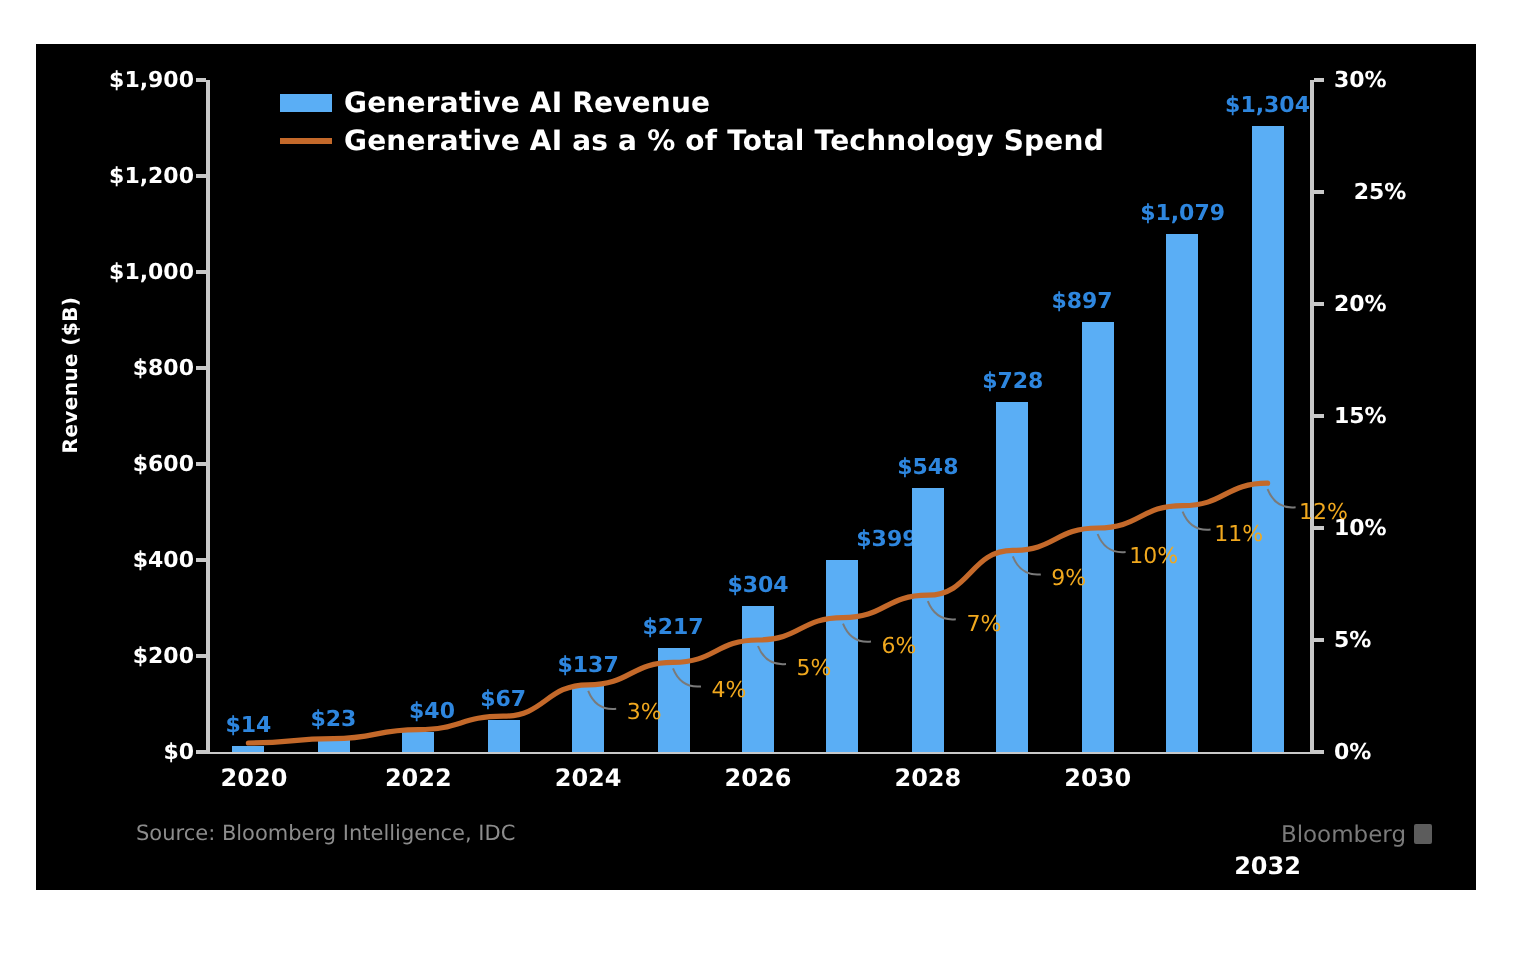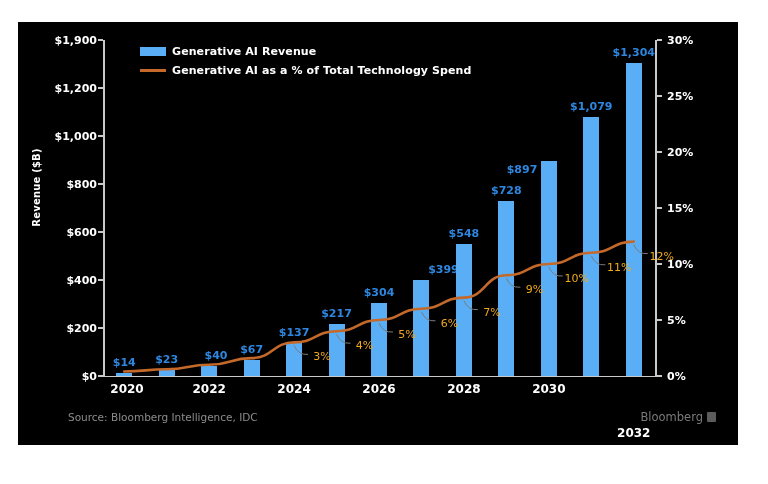--- a/index.html
+++ b/index.html
@@ -106,21 +106,21 @@
   }
   .swatch-bar {
     width: 26px; height: 9px; background: #5AAEF5;
     margin-right: 6px; flex: none;
   }
   .swatch-line {
     width: 26px; height: 3px; background: #C4692A;
     margin-right: 6px; flex: none;
   }
   .legtext {
-    color: #ffffff; font-size: 11px; font-weight: bold;
+    color: #ffffff; font-size: 14px; font-weight: bold;
     letter-spacing: .1px; white-space: nowrap;
   }
 
   
   .source {
     position: absolute; left: 50px; top: 389px;
     color: #8c8c8c; font-size: 10.5px;
     font-family: "DejaVu Sans", sans-serif;
     white-space: nowrap;
   }
@@ -181,21 +181,21 @@
         <div class="ytick-r" style="top: 354px; left: 649px;">0%</div>
         <div class="tickmark-r" style="top: 354px; left: 639px;"></div>
         <div class="ytick-r" style="top: 298px; left: 649px;">5%</div>
         <div class="tickmark-r" style="top: 298px; left: 639px;"></div>
         <div class="ytick-r" style="top: 242px; left: 649px;">10%</div>
         <div class="tickmark-r" style="top: 242px; left: 639px;"></div>
         <div class="ytick-r" style="top: 186px; left: 649px;">15%</div>
         <div class="tickmark-r" style="top: 186px; left: 639px;"></div>
         <div class="ytick-r" style="top: 130px; left: 649px;">20%</div>
         <div class="tickmark-r" style="top: 130px; left: 639px;"></div>
-        <div class="ytick-r" style="top: 74px; left: 649px;">25%</div>
+        <div class="ytick-r" style="top: 74px; left: 649px; text-align: center;">25%</div>
         <div class="tickmark-r" style="top: 74px; left: 639px;"></div>
         <div class="ytick-r" style="top: 18px; left: 649px;">30%</div>
         <div class="tickmark-r" style="top: 18px; left: 639px;"></div>
       </div>
     <div id="bars">
         <div class="bar" title="2020: $14" style="left: 98.2308px; width: 16px; height: 3.36px; top: 350.64px; bottom: auto; background: rgb(90, 174, 245);"></div>
         <div class="barlabel" style="left: 106.231px; top: 333.64px;">$14</div>
         <div class="bar" title="2021: $23" style="left: 140.692px; width: 16px; height: 5.52px; top: 348.48px; bottom: auto; background: rgb(90, 174, 245);"></div>
         <div class="barlabel" style="left: 148.692px; top: 331.48px;">$23</div>
         <div class="bar" title="2022: $40" style="left: 183.154px; width: 16px; height: 9.6px; top: 344.4px; bottom: auto; background: rgb(90, 174, 245);"></div>
@@ -208,21 +208,21 @@
         <div class="barlabel" style="left: 318.538px; top: 284.92px;">$217</div>
         <div class="bar" title="2026: $304" style="left: 353px; width: 16px; height: 72.96px; top: 281.04px; bottom: auto; background: rgb(90, 174, 245);"></div>
         <div class="barlabel" style="left: 361px; top: 264.04px;">$304</div>
         <div class="bar" title="2027: $399" style="left: 395.462px; width: 16px; height: 95.76px; top: 258.24px; bottom: auto; background: rgb(90, 174, 245);"></div>
         <div class="barlabel" style="left: 403.462px; top: 241.24px; margin-left: 22px;">$399</div>
         <div class="bar" title="2028: $548" style="left: 437.923px; width: 16px; height: 131.52px; top: 222.48px; bottom: auto; background: rgb(90, 174, 245);"></div>
         <div class="barlabel" style="left: 445.923px; top: 205.48px;">$548</div>
         <div class="bar" title="2029: $728" style="left: 480.385px; width: 16px; height: 174.72px; top: 179.28px; bottom: auto; background: rgb(90, 174, 245);"></div>
         <div class="barlabel" style="left: 488.385px; top: 162.28px;">$728</div>
         <div class="bar" title="2030: $897" style="left: 522.846px; width: 16px; height: 215.28px; top: 138.72px; bottom: auto; background: rgb(90, 174, 245);"></div>
-        <div class="barlabel" style="left: 504px; top: 121.72px; margin-top: 19px;">$897</div>
+        <div class="barlabel" style="left: 523px; top: 121.72px;">$897</div>
         <div class="bar" title="2031: $1,079" style="left: 565.308px; width: 16px; height: 258.96px; top: 95.04px; bottom: auto; background: rgb(90, 174, 245);"></div>
         <div class="barlabel" style="left: 573.308px; top: 78.04px;">$1,079</div>
         <div class="bar" title="2032: $1,304" style="left: 607.769px; width: 16px; height: 312.96px; top: 41.04px; bottom: auto; background: rgb(90, 174, 245);"></div>
         <div class="barlabel" style="left: 615.769px; top: 24.04px; text-align: right;">$1,304</div>
       </div>
     <div id="xt">
         <div class="xtick" style="left: 109px;">2020</div>
         <div class="xtick" style="left: 191.154px;">2022</div>
         <div class="xtick" style="left: 276.077px;">2024</div>
         <div class="xtick" style="left: 361px;">2026</div>

